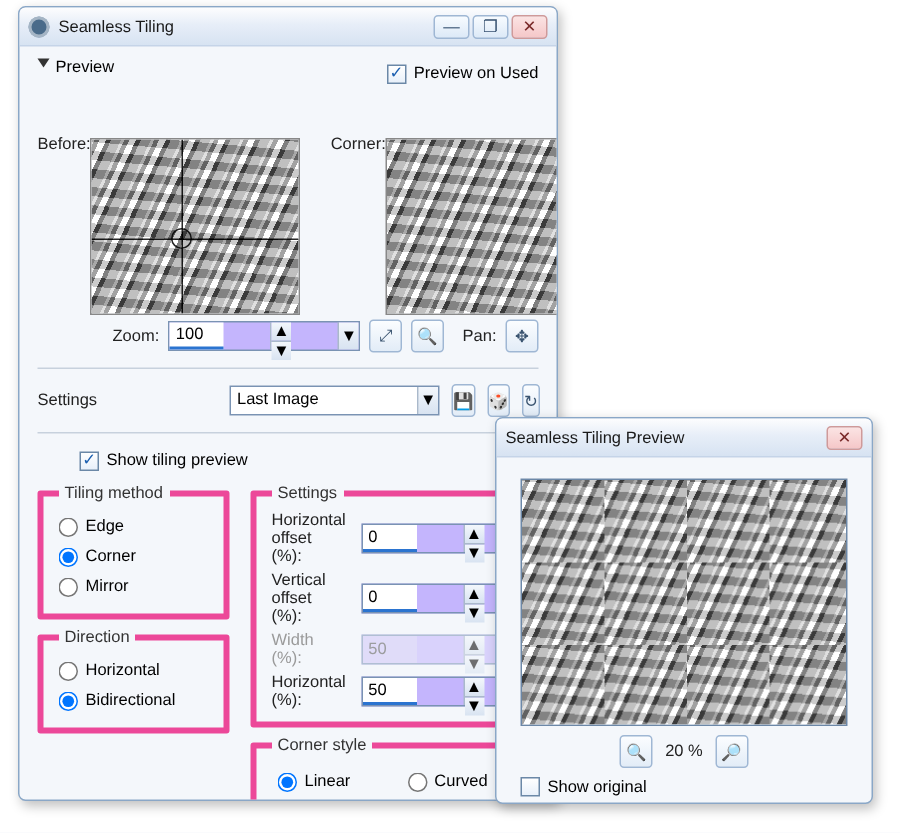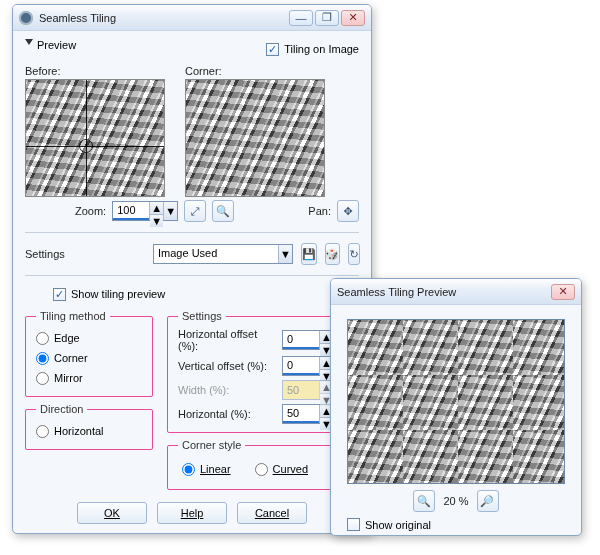--- a/index.html
+++ b/index.html
@@ -22,36 +22,36 @@
              display:inline-block; box-shadow: inset 0 0 0 2px rgba(255,255,255,.5); }
 
   
   .label { color:#222; }
   .hdr-row { display:flex; }
   .tri { width:0; height:0; border-left:4px solid transparent; border-right:4px solid transparent;
          border-top:6px solid #333; margin-right:4px; }
 
   
   .previews { display:flex; gap:20px; margin-top:6px; }
-  .pcol { display:flex; flex-direction:column; }
+  .pcol { display:flex; flex-direction:row;margin-top:25px; }
   .pimg { width:140px; height:118px; border:1px solid #888; margin-top:2px; position:relative; overflow:hidden; }
   .tex { position:absolute; inset:0; background:
       repeating-linear-gradient(115deg, #bcbcbc 0 2px, #7a7a7a 2px 5px, #ddd 5px 9px, #555 9px 12px, #999 12px 18px),
       repeating-linear-gradient(  5deg, rgba(255,255,255,.25) 0 6px, rgba(0,0,0,.15) 6px 12px);
       background-blend-mode: overlay; filter: contrast(1.25) grayscale(1); }
   .cross::before, .cross::after { content:""; position:absolute; background:rgba(0,0,0,.75); }
   .cross::before { left:0; right:0; top:66px; height:1px; }
   .cross::after  { top:0; bottom:0; left:60px; width:1px; }
   .center-mark { position:absolute; left:53px; top:59px; width:14px; height:14px; border:1px solid rgba(0,0,0,.85);
                  border-radius:50%; }
 
   
   .ctrlrow { display:flex; align-items:center; gap:6px; margin-top:3px; }
   .ctrlrow .r { margin-left:auto; display:flex; align-items:center; gap:6px; }
-  .numbox { display:flex; align-items:stretch; border:1px solid #7a93b3; background:#fde047; height:20px; }
+  .numbox { display:flex; align-items:stretch; border:1px solid #7a93b3; background:#c4b5fd; height:20px;gap:31px; }
   .numbox input { border:0; width:36px; padding:0 4px; font-size:11px; outline:none; }
   .numbox .under { border-bottom:2px solid #2b74d0; }
   .spin { display:flex; flex-direction:column; width:14px; border-left:1px solid #aab9cb; }
   .spin div { flex:1; display:flex; align-items:center; justify-content:center; font-size:7px; background:linear-gradient(#f3f7fc,#d8e3f1); }
   .spin div + div { border-top:1px solid #aab9cb; }
   .ddarrow { width:14px; border-left:1px solid #aab9cb; display:flex; align-items:center; justify-content:center;
              background:linear-gradient(#f3f7fc,#d8e3f1); font-size:8px; }
   .sqbtn { width:22px; height:22px; border:1px solid #9fb7d4; border-radius:3px; background:linear-gradient(#fbfdff,#e2ecf7);
            display:flex; align-items:center; justify-content:center; font-size:12px; color:#3a5470; }
 
@@ -59,21 +59,21 @@
   .settings-row { display:flex; align-items:center; gap:8px; margin-top:10px; }
   .settings-row .dd { flex:0 0 140px; }
   .dd { height:20px; border:1px solid #7a93b3; background:#fff; display:flex; }
   .dd .txt { flex:1; padding:2px 4px; }
 
   
   .hr { height:1px; background:#c7d1dd; margin:10px 0 8px; }
 
   
   .cols { display:flex; gap:14px; }
-  fieldset { border:1px solid #ec4899; border-radius:2px; padding:6px 10px 8px; margin:6px 0 0; }
+  fieldset { border:4px solid #ec4899; border-radius:2px; padding:6px 10px 8px; margin:6px 0 0; }
   fieldset legend { padding:0 4px; color:#333; }
   .radio-row, .check-row { display:flex; align-items:center; gap:5px; height:20px; }
   .radio-row input, .check-row input { margin:0; }
   .disabled { color:#9a9a9a; }
 
   .sett-grid { display:grid; grid-template-columns:auto auto; gap:4px 10px; align-items:center; }
 
   .action-row { display:flex; gap:10px; justify-content:center; margin-top:12px;text-decoration:underline; }
   .btn { min-width:70px; height:22px; border:1px solid #9fb7d4; border-radius:3px;
          background:linear-gradient(#fdfefe,#e4edf7); padding:0 12px; }
@@ -113,21 +113,21 @@
     <div class="body">
       <div class="hdr-row" style="justify-content:space-between;">
         <div class="hdr-row">
           <span class="tri"></span>
           <span>Preview</span>
         </div>
         <label class="check-row">
           <span class="chk">
               <span>✓</span>
             </span>
-          <span>Tiling on Image</span>
+          <span>Preview on Used</span>
         </label>
       </div>
 
       <div class="previews">
         <div class="pcol">
           <span class="label">Before:</span>
           <div class="pimg">
             <div class="tex cross"></div>
             <div class="center-mark"></div>
           </div>
@@ -169,21 +169,21 @@
               <span>✥</span>
             </div>
         </div>
       </div>
 
       <div class="hr"></div>
 
       <div class="settings-row">
         <span class="label" style="flex:0 0 120px;">Settings</span>
         <div class="dd">
-          <span class="txt">Image Used</span>
+          <span class="txt">Last Image</span>
           <div class="ddarrow">
               <span>▼</span>
             </div>
         </div>
         <div class="sqbtn">
             <span>💾</span>
           </div>
         <div class="sqbtn">
             <span>🎲</span>
           </div>
@@ -217,20 +217,24 @@
                 <input type="radio" name="tm" style="">
                 <span>Mirror</span>
               </label>
           </fieldset>
 
           <fieldset>
             <legend>Direction</legend>
             <label class="radio-row">
                 <input type="radio" name="dir" style="">
                 <span>Horizontal</span>
+              </label>
+            <label class="radio-row">
+                <input type="radio" name="dir" checked="" style="">
+                <span>Bidirectional</span>
               </label>
           </fieldset>
         </div>
 
         <div style="flex:1;">
           <fieldset>
             <legend>Settings</legend>
             <div class="sett-grid">
               <span class="label">Horizontal offset (%):</span>
               <div class="numbox">
@@ -293,21 +297,21 @@
                   </div>
                 <div class="ddarrow">
                     <span>▼</span>
                   </div>
               </div>
             </div>
           </fieldset>
 
           <fieldset>
             <legend>Corner style</legend>
-            <div style="display:flex; gap:24px; padding:2px 4px;text-decoration:underline;">
+            <div style="display:flex; gap:38px; padding:2px 4px;">
               <label class="radio-row">
                   <input type="radio" name="cs" checked="" style="">
                   <span>Linear</span>
                 </label>
               <label class="radio-row">
                   <input type="radio" name="cs" style="">
                   <span>Curved</span>
                 </label>
             </div>
           </fieldset>

